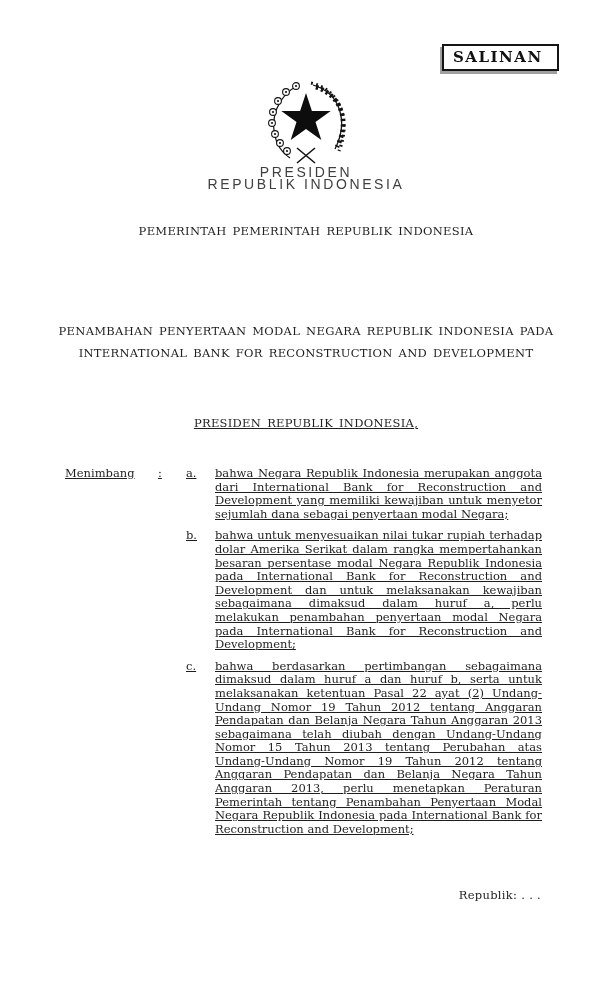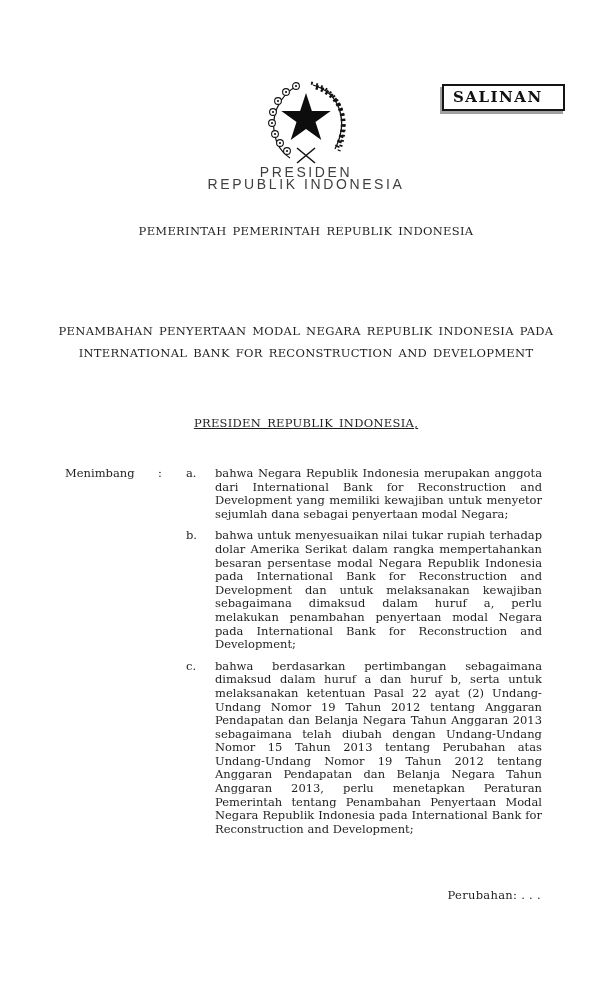--- a/index.html
+++ b/index.html
@@ -8,26 +8,25 @@
     width:612px;height:1008px;
     background:#ffffff;
     overflow:hidden;
     font-family:"DejaVu Serif", serif;
     color:#1f1f1f;
   }
   
   .salinan{
     position:absolute;top:44px;left:442px;
     border:2.5px solid #151515;
-    padding:2px 20px 3px 9px;
+    padding:2px 14px 3px 9px;
     font-size:15px;font-weight:bold;letter-spacing:1.5px;
     background:#ffffff;
     box-shadow:-2px 3px 0 0 #a0a0a0;
     color:#111;
-    margin-top:40px;
   }
   
   .emblem{position:absolute;top:79px;left:256px;width:100px;height:88px;}
   
   .letterhead{
     position:absolute;top:167px;left:0;width:100%;
     text-align:center;
     font-family:"Liberation Sans", sans-serif;
     font-size:14px;letter-spacing:2.6px;line-height:11.5px;
     color:#3f3f3f;
@@ -42,21 +41,21 @@
   .h-doc-type{top:224px;}
   .h-number{top:257px;}
   .h-tentang{top:289px;}
   .h-subject1{top:324px;}
   .h-subject2{top:346px;}
   .h-invocation{top:386px;}
   .h-authority{top:416px;text-decoration:underline;}
   
   .consider{
     position:absolute;left:65px;top:467px;width:477px;
-    font-size:11.5px;line-height:13.6px;
+    font-size:11.5px;line-height:13.6px;text-decoration:underline;
   }
   .c-row{display:flex;align-items:flex-start;}
   .c-label{width:93px;flex:none;}
   .c-colon{width:28px;flex:none;}
   .c-items{flex:1;}
   .c-item{display:flex;margin-bottom:8px;}
   .c-item:last-child{margin-bottom:0;}
   .c-marker{width:29px;flex:none;}
   .c-text{flex:1;text-align:justify;text-justify:inter-word;}
   
@@ -131,15 +130,15 @@
           <div class="c-text">bahwa untuk menyesuaikan nilai tukar rupiah terhadap dolar Amerika Serikat dalam rangka mempertahankan besaran persentase modal Negara Republik Indonesia pada International Bank for Reconstruction and Development dan untuk melaksanakan kewajiban sebagaimana dimaksud dalam huruf a, perlu melakukan penambahan penyertaan modal Negara pada International Bank for Reconstruction and Development;</div>
         </div>
         <div class="c-item">
           <div class="c-marker">c.</div>
           <div class="c-text">bahwa berdasarkan pertimbangan sebagaimana dimaksud dalam huruf a dan huruf b, serta untuk melaksanakan ketentuan Pasal 22 ayat (2) Undang-Undang Nomor 19 Tahun 2012 tentang Anggaran Pendapatan dan Belanja Negara Tahun Anggaran 2013 sebagaimana telah diubah dengan Undang-Undang Nomor 15 Tahun 2013 tentang Perubahan atas Undang-Undang Nomor 19 Tahun 2012 tentang Anggaran Pendapatan dan Belanja Negara Tahun Anggaran 2013, perlu menetapkan Peraturan Pemerintah tentang Penambahan Penyertaan Modal Negara Republik Indonesia pada International Bank for Reconstruction and Development;</div>
         </div>
       </div>
     </div>
   </div>
 
-  <div class="catchword">Perubahan: . . .</div>
+  <div class="catchword">Republik: . . .</div>
 
 </div>
 
 </body></html>

